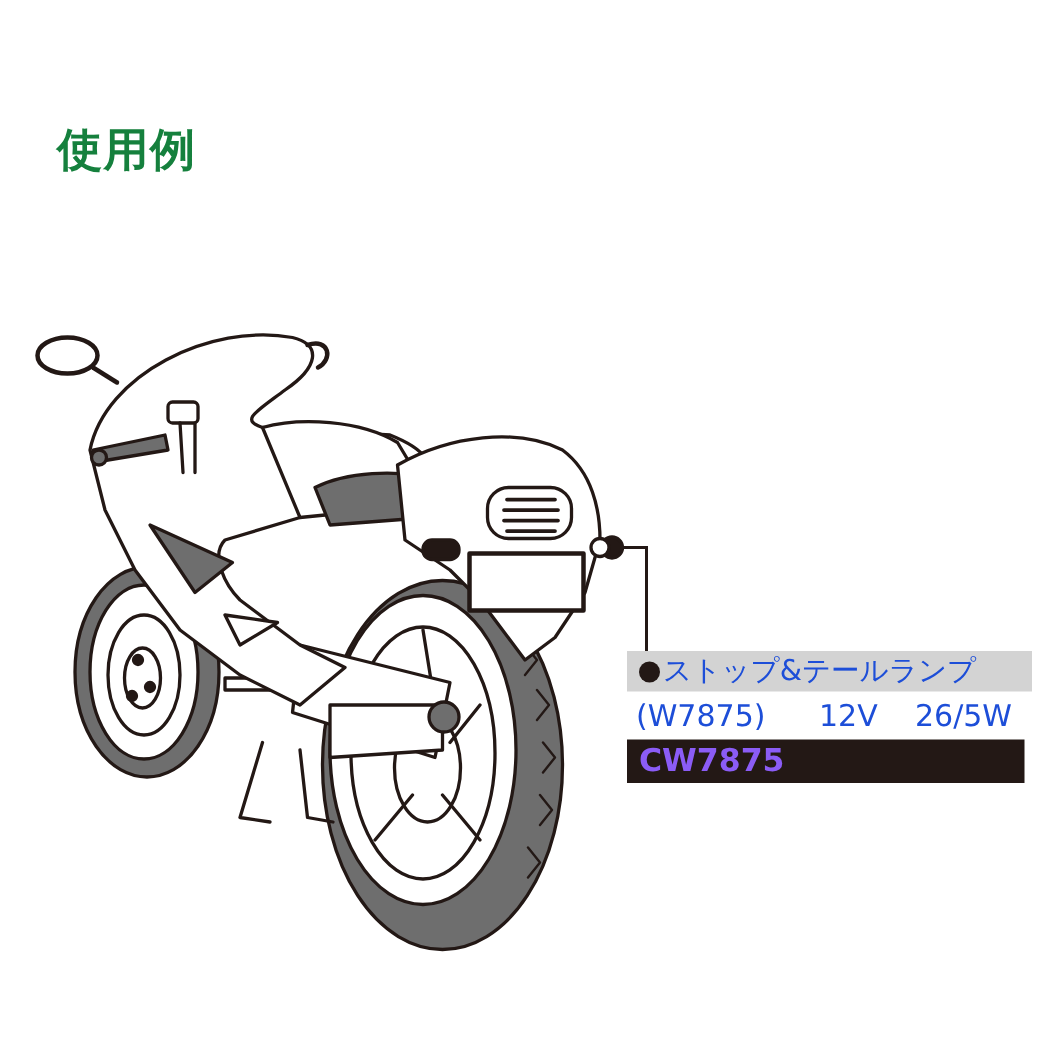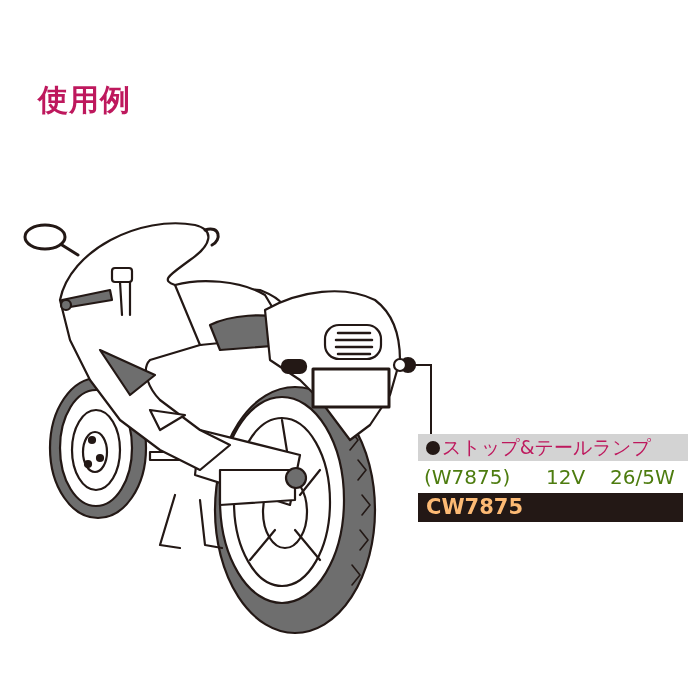--- a/index.html
+++ b/index.html
@@ -1,32 +1,32 @@
 <!DOCTYPE html>
 <html><head>
 <meta charset="utf-8">
 <style>
   html, body { margin:0; padding:0; background:#ffffff; }
   body { width:700px; height:700px; position:relative; overflow:hidden;
          font-family:"DejaVu Sans", sans-serif; color:#231815; }
   .title { position:absolute; left:38px; top:80px; font-family:"DejaVu Serif", serif;
-           font-weight:bold; font-size:30px; letter-spacing:1px; color:#be185d; }
+           font-weight:bold; font-size:30px; letter-spacing:1px; color:#15803d; }
   .illus { position:absolute; left:0; top:0; width:700px; height:700px; }
   .label-gray { position:absolute; left:418px; top:434px; width:270px; height:27px;
                 background:#d3d3d3; }
   .label-gray .dot { position:absolute; left:8px; top:7px; width:14px; height:14px;
                      border-radius:50%; background:#231815; }
   .label-gray .txt { position:absolute; left:24px; top:1px; font-size:19px; line-height:25px;
-                     color:#be185d; white-space:nowrap; }
+                     color:#1d4ed8; white-space:nowrap; }
   .spec { position:absolute; left:424px; top:464px; width:262px; height:26px;
-          font-size:20px; line-height:26px; color:#4d7c0f; white-space:nowrap; }
+          font-size:20px; line-height:26px; color:#1d4ed8; white-space:nowrap; }
   .spec span { position:absolute; top:0; }
   .label-black { position:absolute; left:418px; top:493px; width:265px; height:29px;
                  background:#231815; }
-  .label-black .txt { position:absolute; left:8px; top:0; color:#fdba74; font-weight:bold;
+  .label-black .txt { position:absolute; left:8px; top:0; color:#8b5cf6; font-weight:bold;
                       font-size:21px; line-height:29px; }
 </style>
 </head>
 <body>
 
 <div class="title">使用例</div>
 
 <svg class="illus" viewBox="0 0 700 700" xmlns="http://www.w3.org/2000/svg">
   <g fill="none" stroke="#231815" stroke-width="2.2" stroke-linejoin="round" stroke-linecap="round">
 

